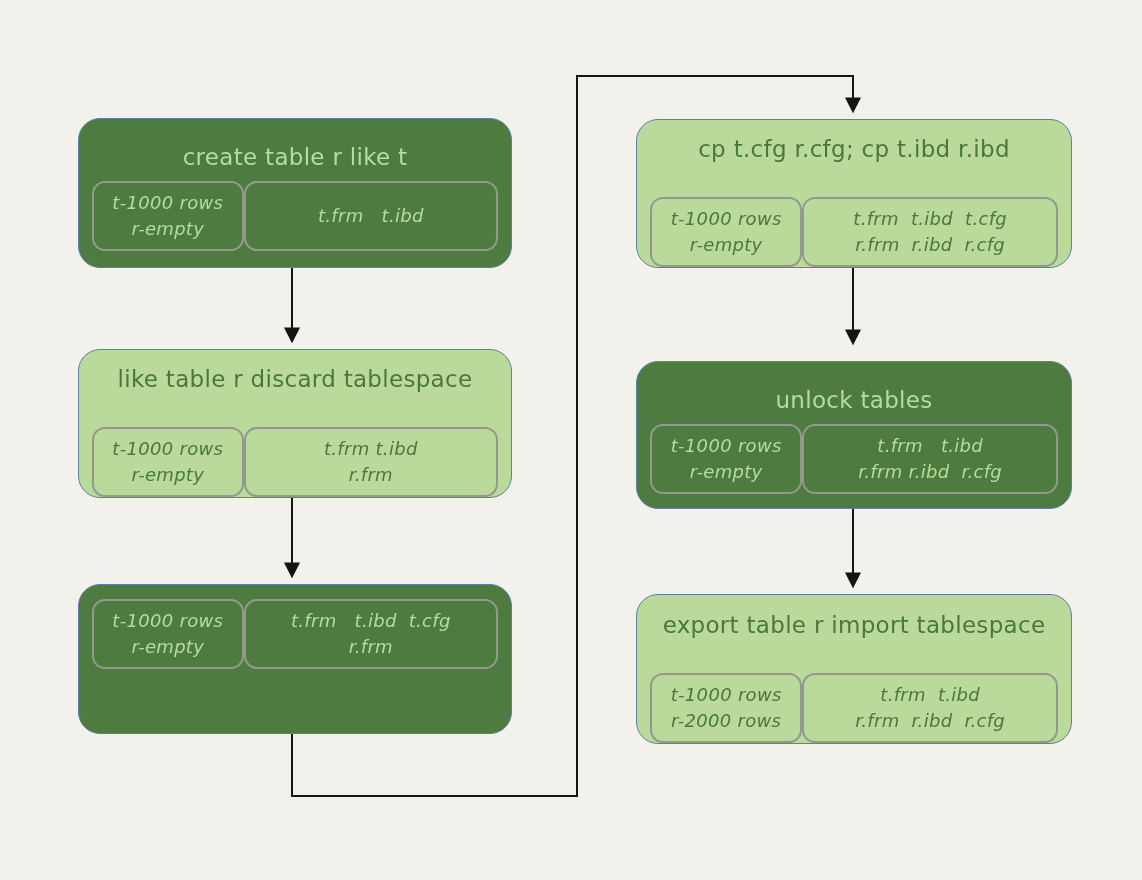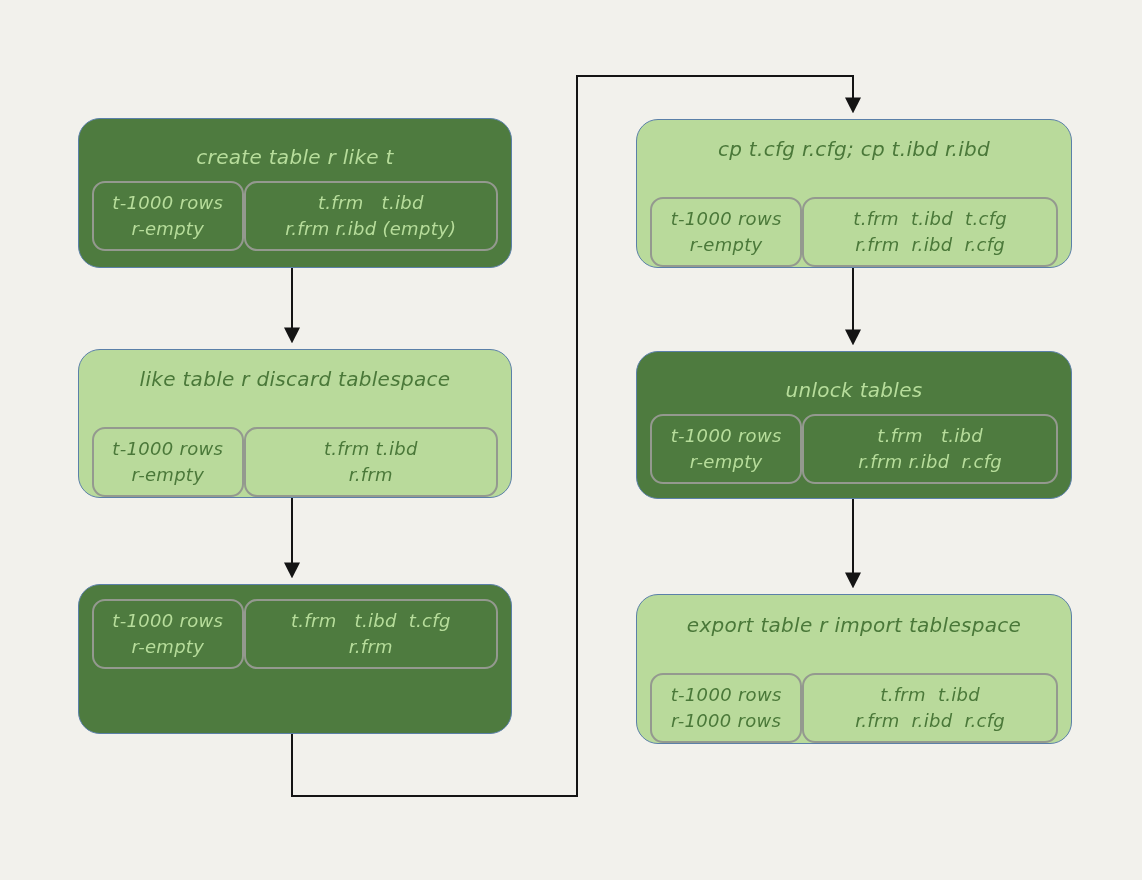--- a/index.html
+++ b/index.html
@@ -45,22 +45,21 @@
   .node.light{
     background:var(--light-fill);
     color:var(--text-on-light);
     gap:33px;
   }
   .node-title{
     height:48px;
     display:flex;
     align-items:center;
     justify-content:center;
-    font-size:20px;
-    font-style:italic;
+    font-size:23px;
     letter-spacing:0.3px;
     white-space:pre;
   }
   .node-body{
     display:flex;
     justify-content:space-between;
     padding:0 3px;
     align-items:flex-end;
   }
   .inner-box{
@@ -103,21 +102,20 @@
 
   <div class="node dark" style="left:78px;top:118px;width:434px;height:150px">
     <div class="node-title">create table r like t</div>
     <div class="node-body">
       <div class="inner-box rows">
         <div>t-1000 rows</div>
         <div>r-empty</div>
       </div>
       <div class="inner-box files">
         <div>t.frm   t.ibd</div>
-        <div>r.frm r.ibd (empty)</div>
       </div>
     </div>
   </div>
 
   <div class="node light" style="left:78px;top:349px;width:434px;height:149px">
     <div class="node-title">like table r discard tablespace</div>
     <div class="node-body">
       <div class="inner-box rows">
         <div>t-1000 rows</div>
         <div>r-empty</div>
@@ -149,40 +147,40 @@
         <div>t-1000 rows</div>
         <div>r-empty</div>
       </div>
       <div class="inner-box files">
         <div>t.frm  t.ibd  t.cfg</div>
         <div>r.frm  r.ibd  r.cfg</div>
       </div>
     </div>
   </div>
 
-  <div class="node dark" style="left:636px;top:351px;width:436px;height:148px">
+  <div class="node dark" style="left:636px;top:361px;width:436px;height:148px">
     <div class="node-title">unlock tables</div>
     <div class="node-body">
       <div class="inner-box rows">
         <div>t-1000 rows</div>
         <div>r-empty</div>
       </div>
       <div class="inner-box files">
         <div>t.frm   t.ibd</div>
         <div>r.frm r.ibd  r.cfg</div>
       </div>
     </div>
   </div>
 
   <div class="node light" style="left:636px;top:594px;width:436px;height:150px">
     <div class="node-title">export table r import tablespace</div>
     <div class="node-body">
       <div class="inner-box rows">
         <div>t-1000 rows</div>
-        <div>r-1000 rows</div>
+        <div>r-2000 rows</div>
       </div>
       <div class="inner-box files">
         <div>t.frm  t.ibd</div>
         <div>r.frm  r.ibd  r.cfg</div>
       </div>
     </div>
   </div>
 
 </div>
 

